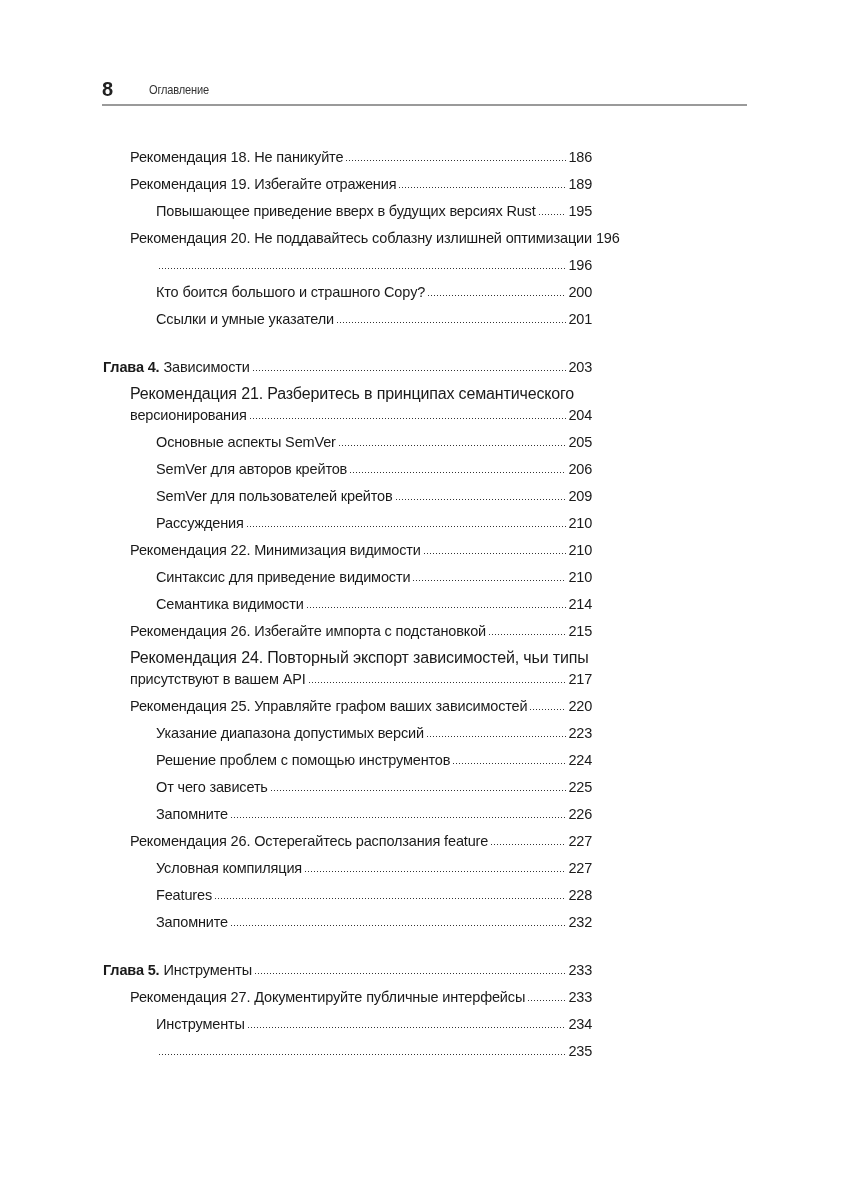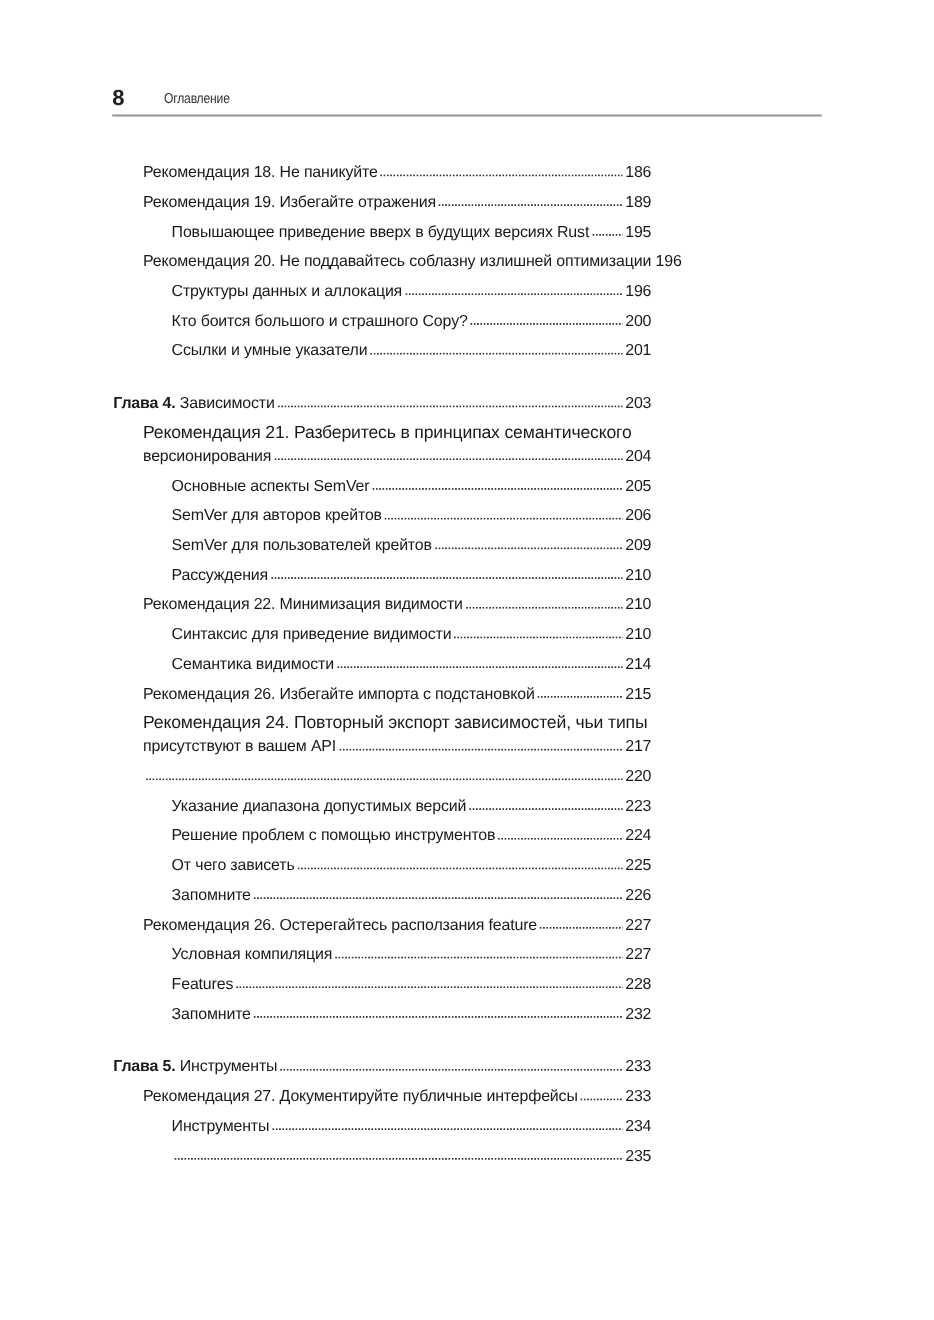--- a/index.html
+++ b/index.html
@@ -82,21 +82,20 @@
   </div>
   <div class="entry l1" style="top:228px">
     <div class="row">
         <span class="label">Рекомендация 20. Не поддавайтесь соблазну излишней оптимизации</span>
         <span class="leader"></span>
         <span class="pg">196</span>
       </div>
   </div>
   <div class="entry l2" style="top:255px">
     <div class="row">
-        <span class="label">Структуры данных и аллокация</span>
         <span class="leader"></span>
         <span class="pg">196</span>
       </div>
   </div>
   <div class="entry l2" style="top:282px">
     <div class="row">
         <span class="label">Кто боится большого и страшного Copy?</span>
         <span class="leader"></span>
         <span class="pg">200</span>
       </div>
@@ -185,20 +184,21 @@
   <div class="wrap1" style="top:648px">Рекомендация 24. Повторный экспорт зависимостей, чьи типы</div>
   <div class="entry l1" style="top:669px">
     <div class="row">
         <span class="label">присутствуют в вашем API</span>
         <span class="leader"></span>
         <span class="pg">217</span>
       </div>
   </div>
   <div class="entry l1" style="top:696px">
     <div class="row">
+        <span class="label">Рекомендация 25. Управляйте графом ваших зависимостей</span>
         <span class="leader"></span>
         <span class="pg">220</span>
       </div>
   </div>
   <div class="entry l2" style="top:723px">
     <div class="row">
         <span class="label">Указание диапазона допустимых версий</span>
         <span class="leader"></span>
         <span class="pg">223</span>
       </div>

